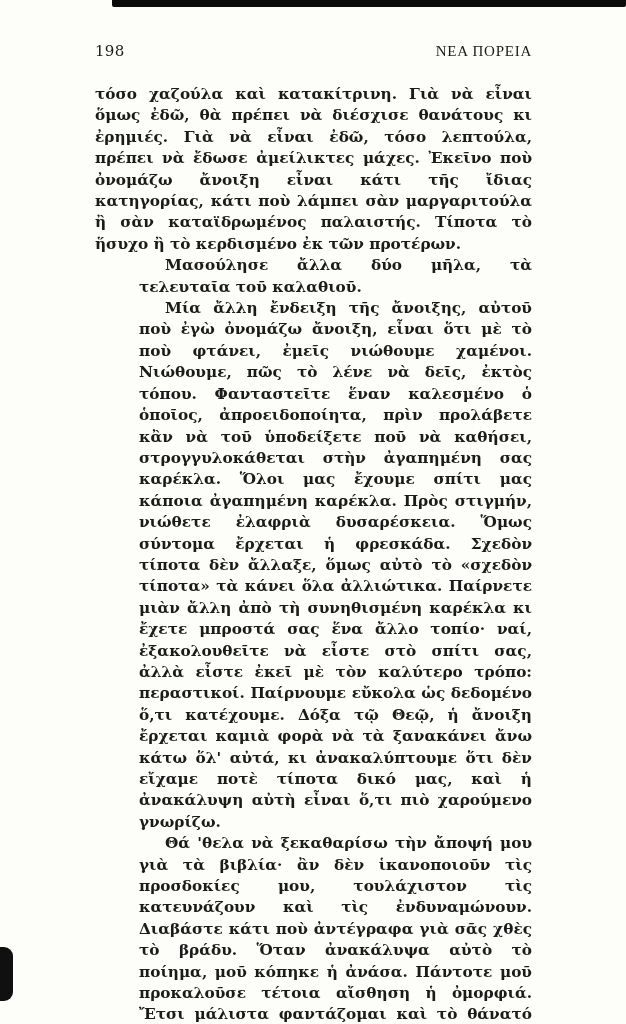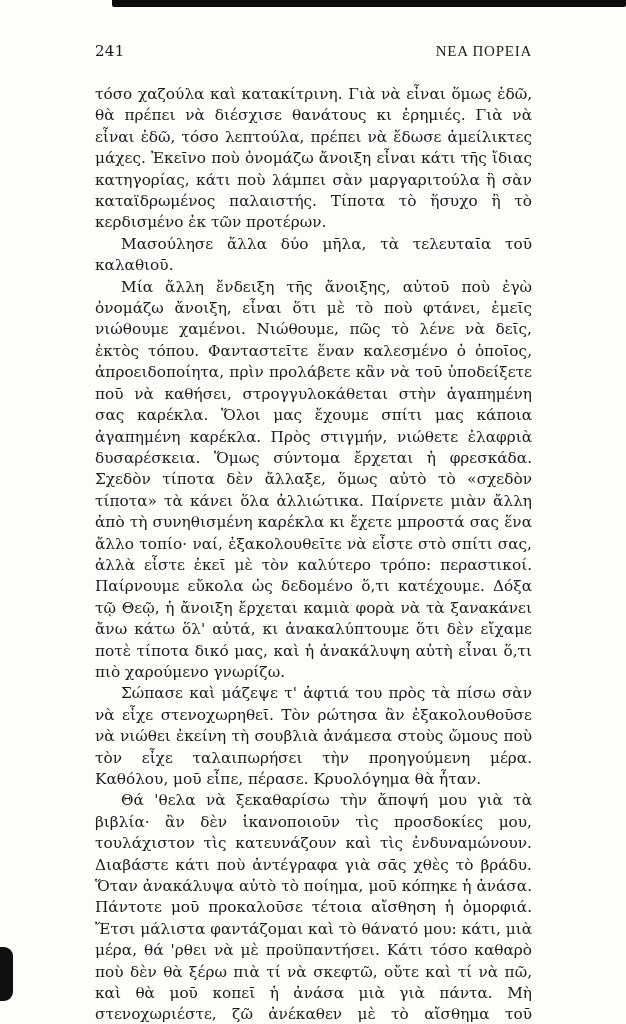--- a/index.html
+++ b/index.html
@@ -56,39 +56,40 @@
     width: 437px;
     font-size: 15.3px;
     line-height: 21.4px;
     text-align: justify;
     hyphens: auto;
     -webkit-hyphens: auto;
   }
   .text-block p {
     margin: 0;
     text-indent: 0;
+    font-weight: bold;
   }
   .text-block p.indent {
     text-indent: 26px;
+    margin-left: 44px;
   }
 </style>
 </head>
 <body>
 
 <div class="page">
 
   <div class="scan-bar-top"></div>
   <div class="scan-blob-left"></div>
 
   <header class="running-head">
-    <span class="page-number">241</span>
+    <span class="page-number">198</span>
     <span class="journal-title">ΝΕΑ ΠΟΡΕΙΑ</span>
   </header>
 
   <main class="text-block">
     <p>τόσο χαζούλα καὶ κατακίτρινη. Γιὰ νὰ εἶναι ὅμως ἐδῶ, θὰ πρέπει νὰ διέσχισε θανάτους κι ἐρημιές. Γιὰ νὰ εἶναι ἐδῶ, τόσο λεπτούλα, πρέπει νὰ ἔδωσε ἀμείλικτες μάχες. Ἐκεῖνο ποὺ ὀνομάζω ἄνοιξη εἶναι κάτι τῆς ἴδιας κατηγορίας, κάτι ποὺ λάμπει σὰν μαργαριτούλα ἢ σὰν καταϊδρωμένος παλαιστής. Τίποτα τὸ ἥσυχο ἢ τὸ κερδισμένο ἐκ τῶν προτέρων.</p>
     <p class="indent">Μασούλησε ἄλλα δύο μῆλα, τὰ τελευταῖα τοῦ καλαθιοῦ.</p>
     <p class="indent">Μία ἄλλη ἔνδειξη τῆς ἄνοιξης, αὐτοῦ ποὺ ἐγὼ ὀνομάζω ἄνοιξη, εἶναι ὅτι μὲ τὸ ποὺ φτάνει, ἐμεῖς νιώθουμε χαμένοι. Νιώθουμε, πῶς τὸ λένε νὰ δεῖς, ἐκτὸς τόπου. Φανταστεῖτε ἕναν καλεσμένο ὁ ὁποῖος, ἀπροειδοποίητα, πρὶν προλάβετε κἂν νὰ τοῦ ὑποδείξετε ποῦ νὰ καθήσει, στρογγυλοκάθεται στὴν ἀγαπημένη σας καρέκλα. Ὅλοι μας ἔχουμε σπίτι μας κάποια ἀγαπημένη καρέκλα. Πρὸς στιγμήν, νιώθετε ἐλαφριὰ δυσαρέσκεια. Ὅμως σύντομα ἔρχεται ἡ φρεσκάδα. Σχεδὸν τίποτα δὲν ἄλλαξε, ὅμως αὐτὸ τὸ «σχεδὸν τίποτα» τὰ κάνει ὅλα ἀλλιώτικα. Παίρνετε μιὰν ἄλλη ἀπὸ τὴ συνηθισμένη καρέκλα κι ἔχετε μπροστά σας ἕνα ἄλλο τοπίο· ναί, ἐξακολουθεῖτε νὰ εἶστε στὸ σπίτι σας, ἀλλὰ εἶστε ἐκεῖ μὲ τὸν καλύτερο τρόπο: περαστικοί. Παίρνουμε εὔκολα ὡς δεδομένο ὅ,τι κατέχουμε. Δόξα τῷ Θεῷ, ἡ ἄνοιξη ἔρχεται καμιὰ φορὰ νὰ τὰ ξανακάνει ἄνω κάτω ὅλ' αὐτά, κι ἀνακαλύπτουμε ὅτι δὲν εἴχαμε ποτὲ τίποτα δικό μας, καὶ ἡ ἀνακάλυψη αὐτὴ εἶναι ὅ,τι πιὸ χαρούμενο γνωρίζω.</p>
-    <p class="indent">Σώπασε καὶ μάζεψε τ' ἀφτιά του πρὸς τὰ πίσω σὰν νὰ εἶχε στενοχωρηθεῖ. Τὸν ρώτησα ἂν ἐξακολουθοῦσε νὰ νιώθει ἐκείνη τὴ σουβλιὰ ἀνάμεσα στοὺς ὤμους ποὺ τὸν εἶχε ταλαιπωρήσει τὴν προηγούμενη μέρα. Καθόλου, μοῦ εἶπε, πέρασε. Κρυολόγημα θὰ ἦταν.</p>
     <p class="indent">Θά 'θελα νὰ ξεκαθαρίσω τὴν ἄποψή μου γιὰ τὰ βιβλία· ἂν δὲν ἱκανοποιοῦν τὶς προσδοκίες μου, τουλάχιστον τὶς κατευνάζουν καὶ τὶς ἐνδυναμώνουν. Διαβάστε κάτι ποὺ ἀντέγραφα γιὰ σᾶς χθὲς τὸ βράδυ. Ὅταν ἀνακάλυψα αὐτὸ τὸ ποίημα, μοῦ κόπηκε ἡ ἀνάσα. Πάντοτε μοῦ προκαλοῦσε τέτοια αἴσθηση ἡ ὀμορφιά. Ἔτσι μάλιστα φαντάζομαι καὶ τὸ θάνατό μου: κάτι, μιὰ μέρα, θά 'ρθει νὰ μὲ προϋπαντήσει. Κάτι τόσο καθαρὸ ποὺ δὲν θὰ ξέρω πιὰ τί νὰ σκεφτῶ, οὔτε καὶ τί νὰ πῶ, καὶ θὰ μοῦ κοπεῖ ἡ ἀνάσα μιὰ γιὰ πάντα. Μὴ στενοχωριέστε, ζῶ ἀνέκαθεν μὲ τὸ αἴσθημα τοῦ ἐπικείμενού μου χαμοῦ, κι αὐτὸ εἶναι ἕνα εὐχάριστο συναίσθημα. Ἁπλοποιεῖ κι ἀπελευθερώνει. Ἀλλὰ γιὰ διαβάστε αὐτὸ τὸ ποίημα. Ὁ συγγραφέας του εἶναι Ἄγγλος. Ὀνομάζεται Οὐίλλιαμ Μπλέικ. Ἔζησε τὴν ἐποχὴ τοῦ Διαφωτισμοῦ. Ἦταν βίαιος καὶ</p>
   </main>
 
 </div>
 
 </body></html>

